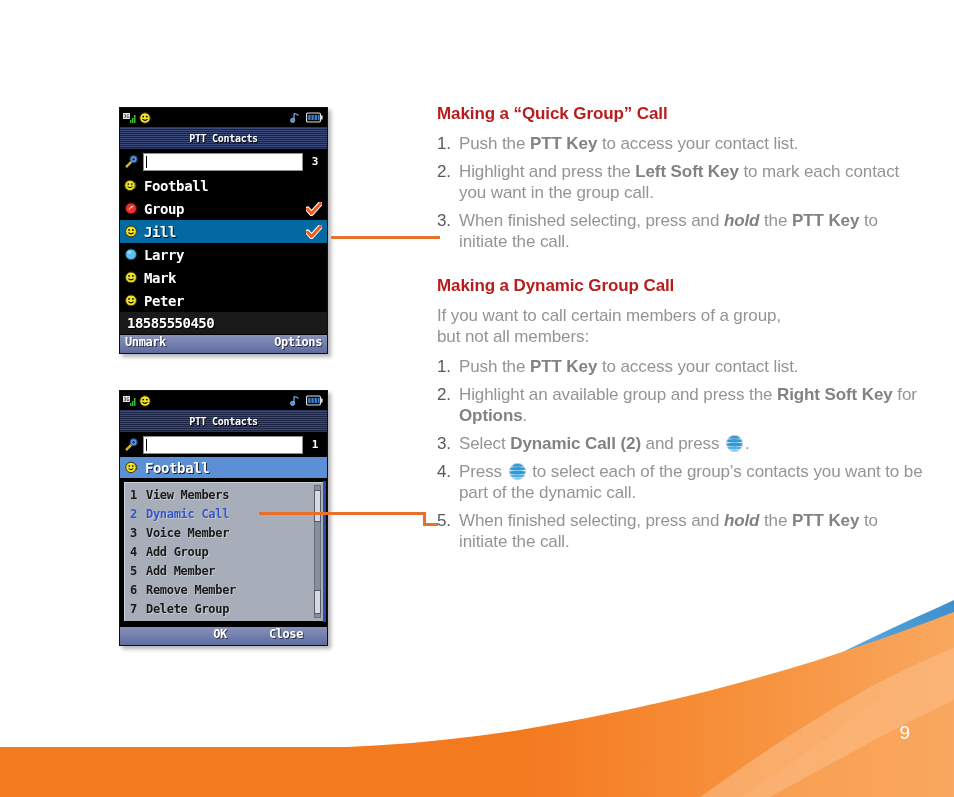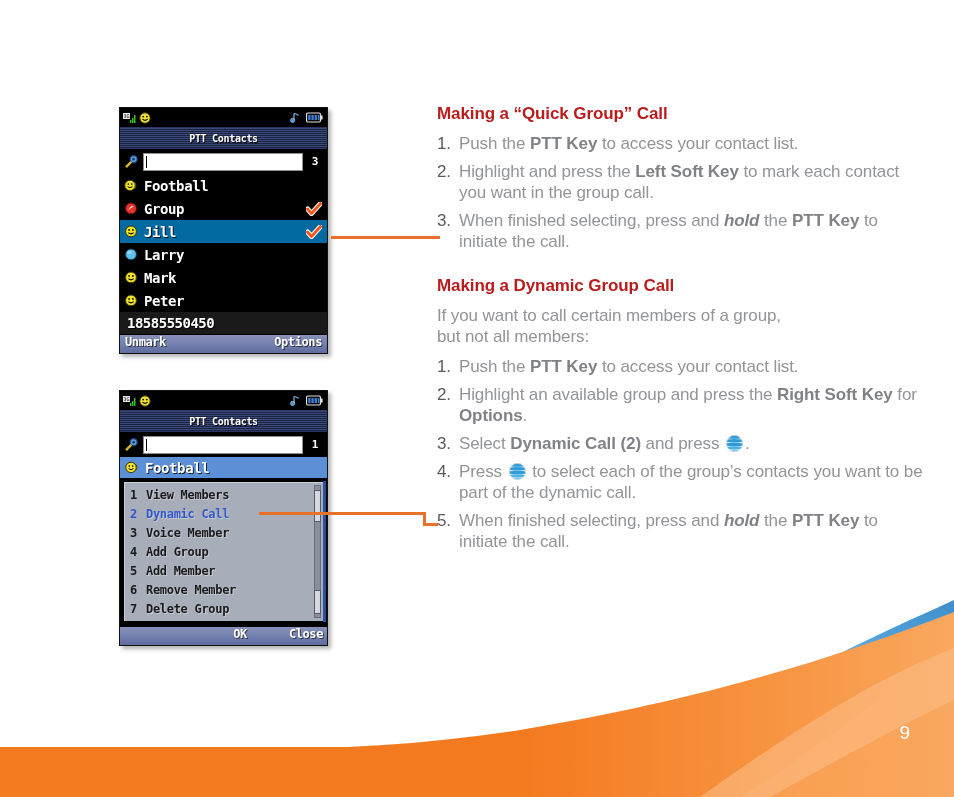--- a/index.html
+++ b/index.html
@@ -444,21 +444,21 @@
         <span class="mnum">6</span>
         <span class="mlabel">Remove Member</span>
       </div>
       <div class="mrow">
         <span class="mnum">7</span>
         <span class="mlabel">Delete Group</span>
       </div>
     </div>
   </div>
 
-  <div class="softbar" style="justify-content:flex-end;gap:42px;padding-right:4px;">
+  <div class="softbar" style="justify-content:flex-end;gap:42px;padding-right:24px;">
     <span>OK</span>
     <span>Close</span>
   </div>
 </div>
 
 <div class="callout" style="left:331px;top:236px;width:109px;height:3px;"></div>
 
 <div class="callout" style="left:259px;top:512px;width:167px;height:3px;"></div>
 <div class="callout" style="left:423px;top:512px;width:3px;height:14px;"></div>
 <div class="callout" style="left:423px;top:523px;width:15px;height:3px;"></div>

